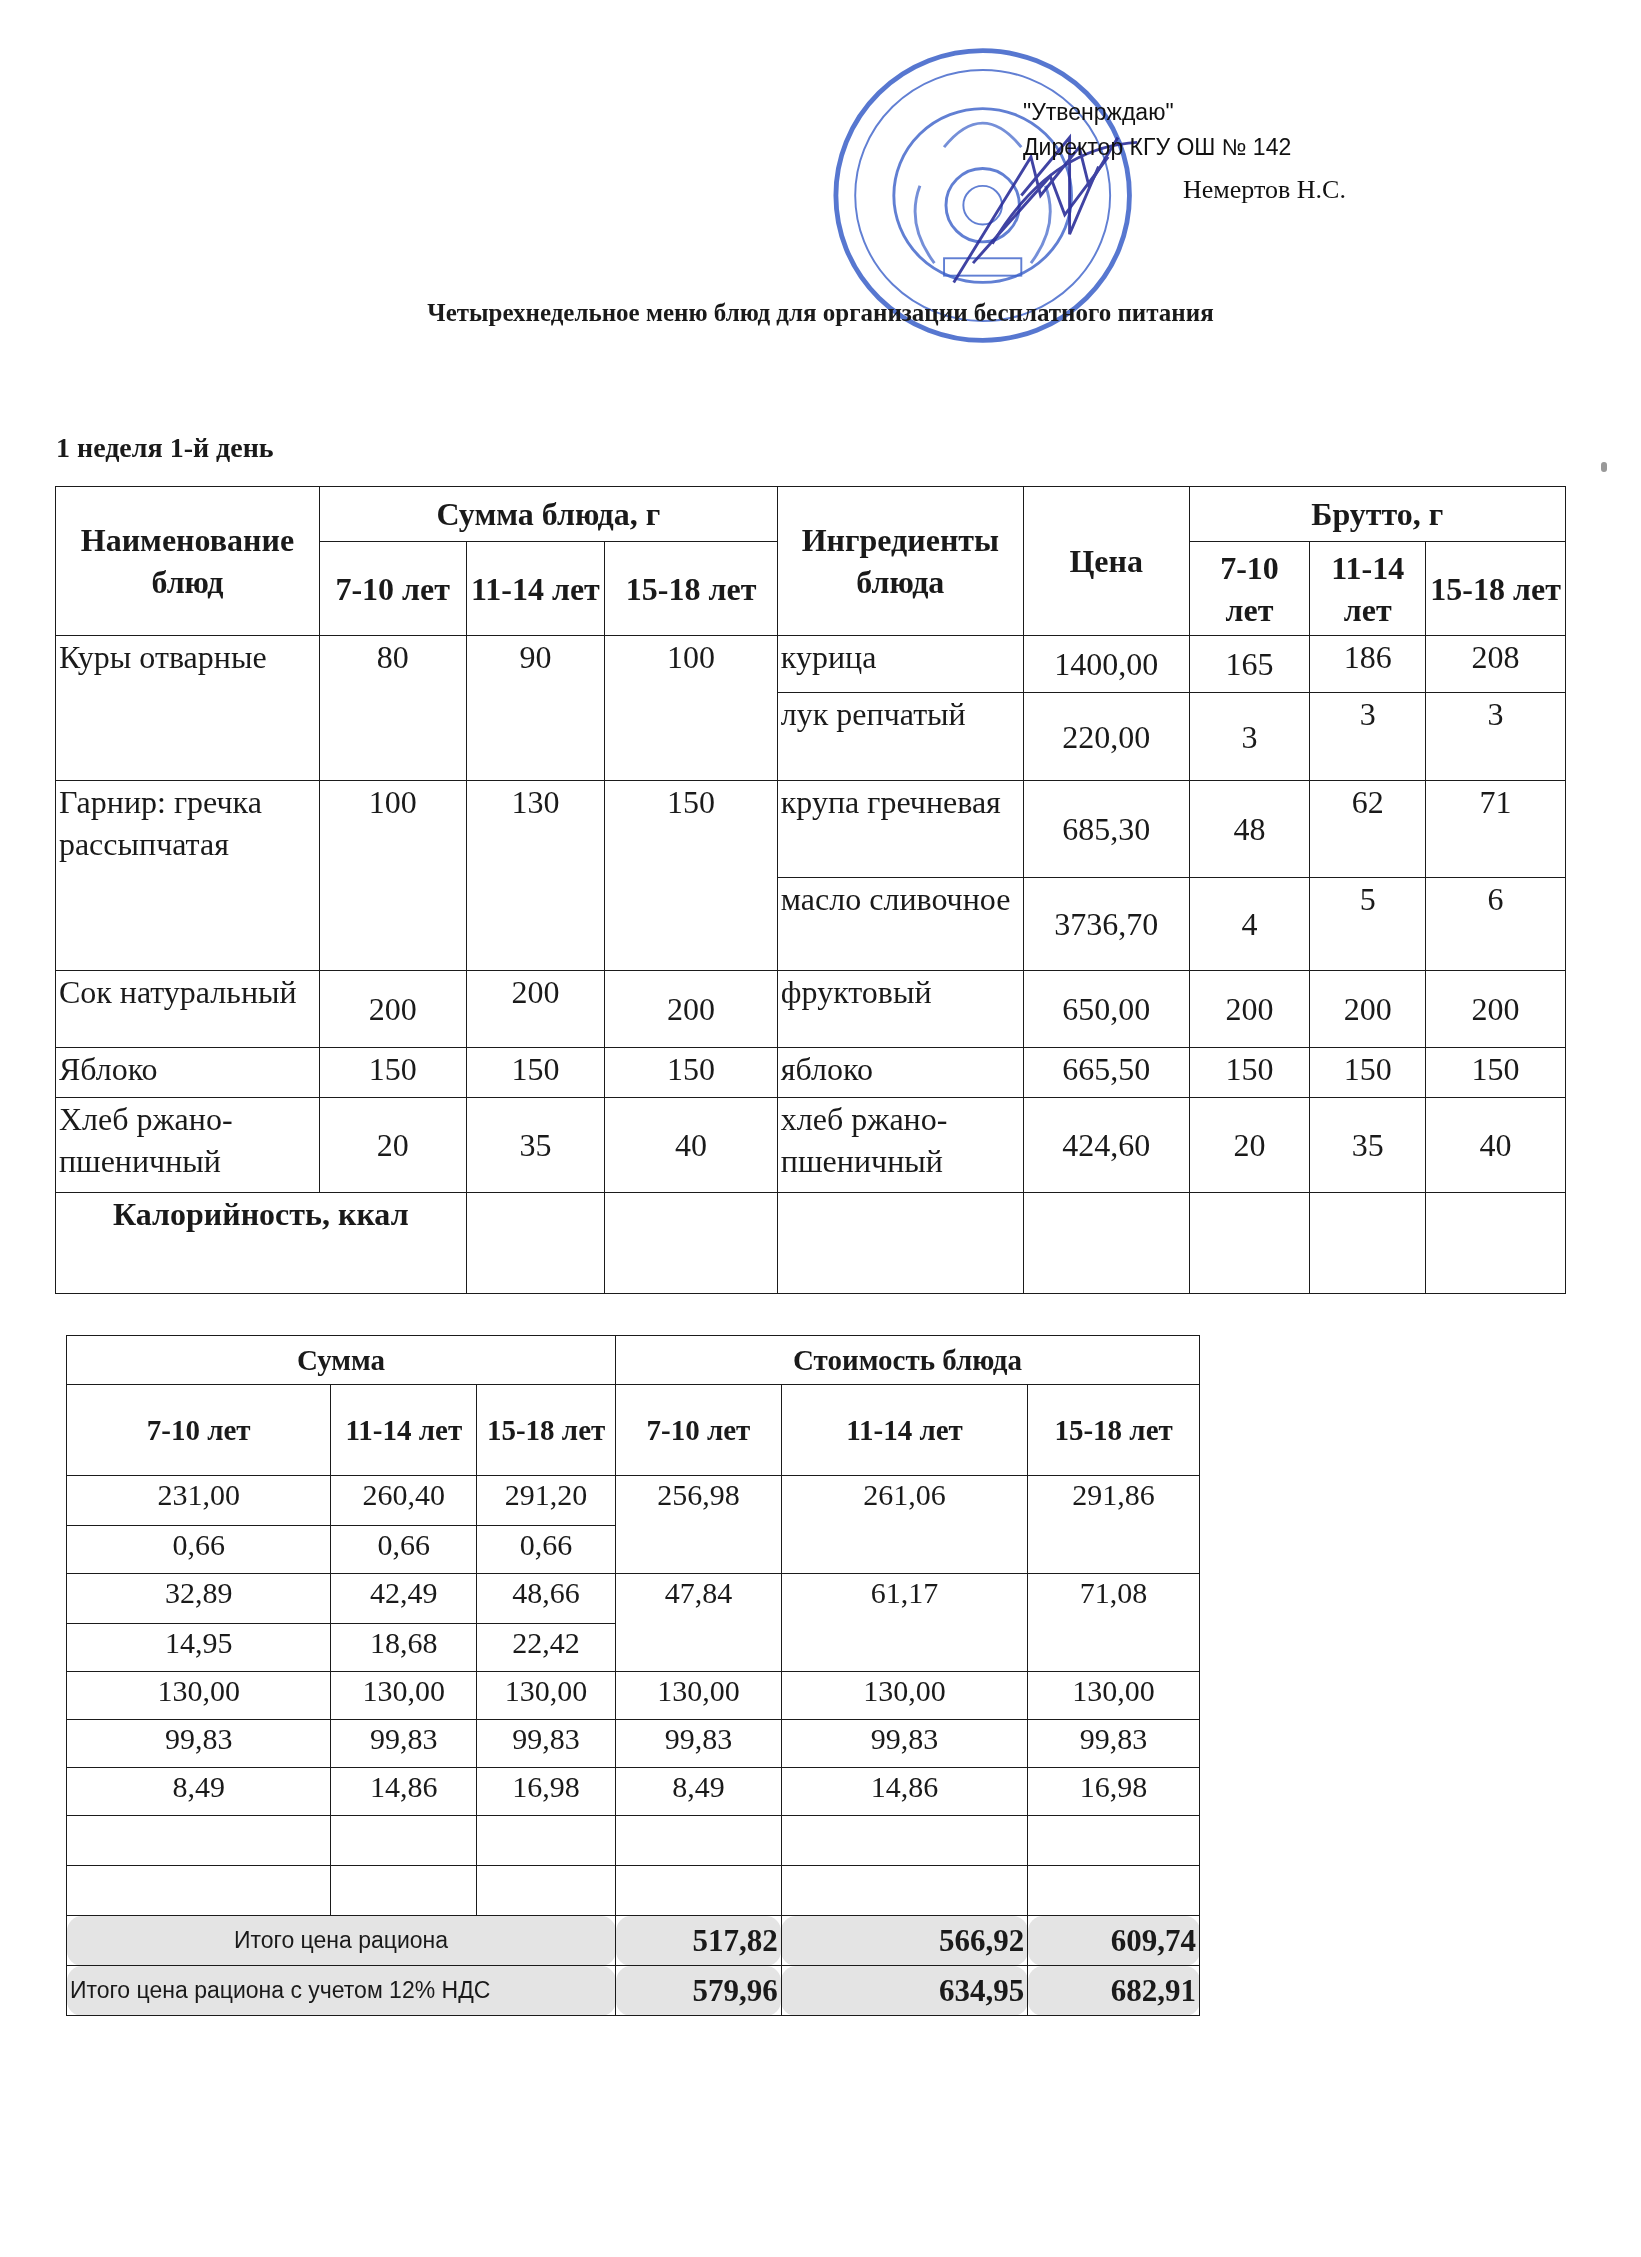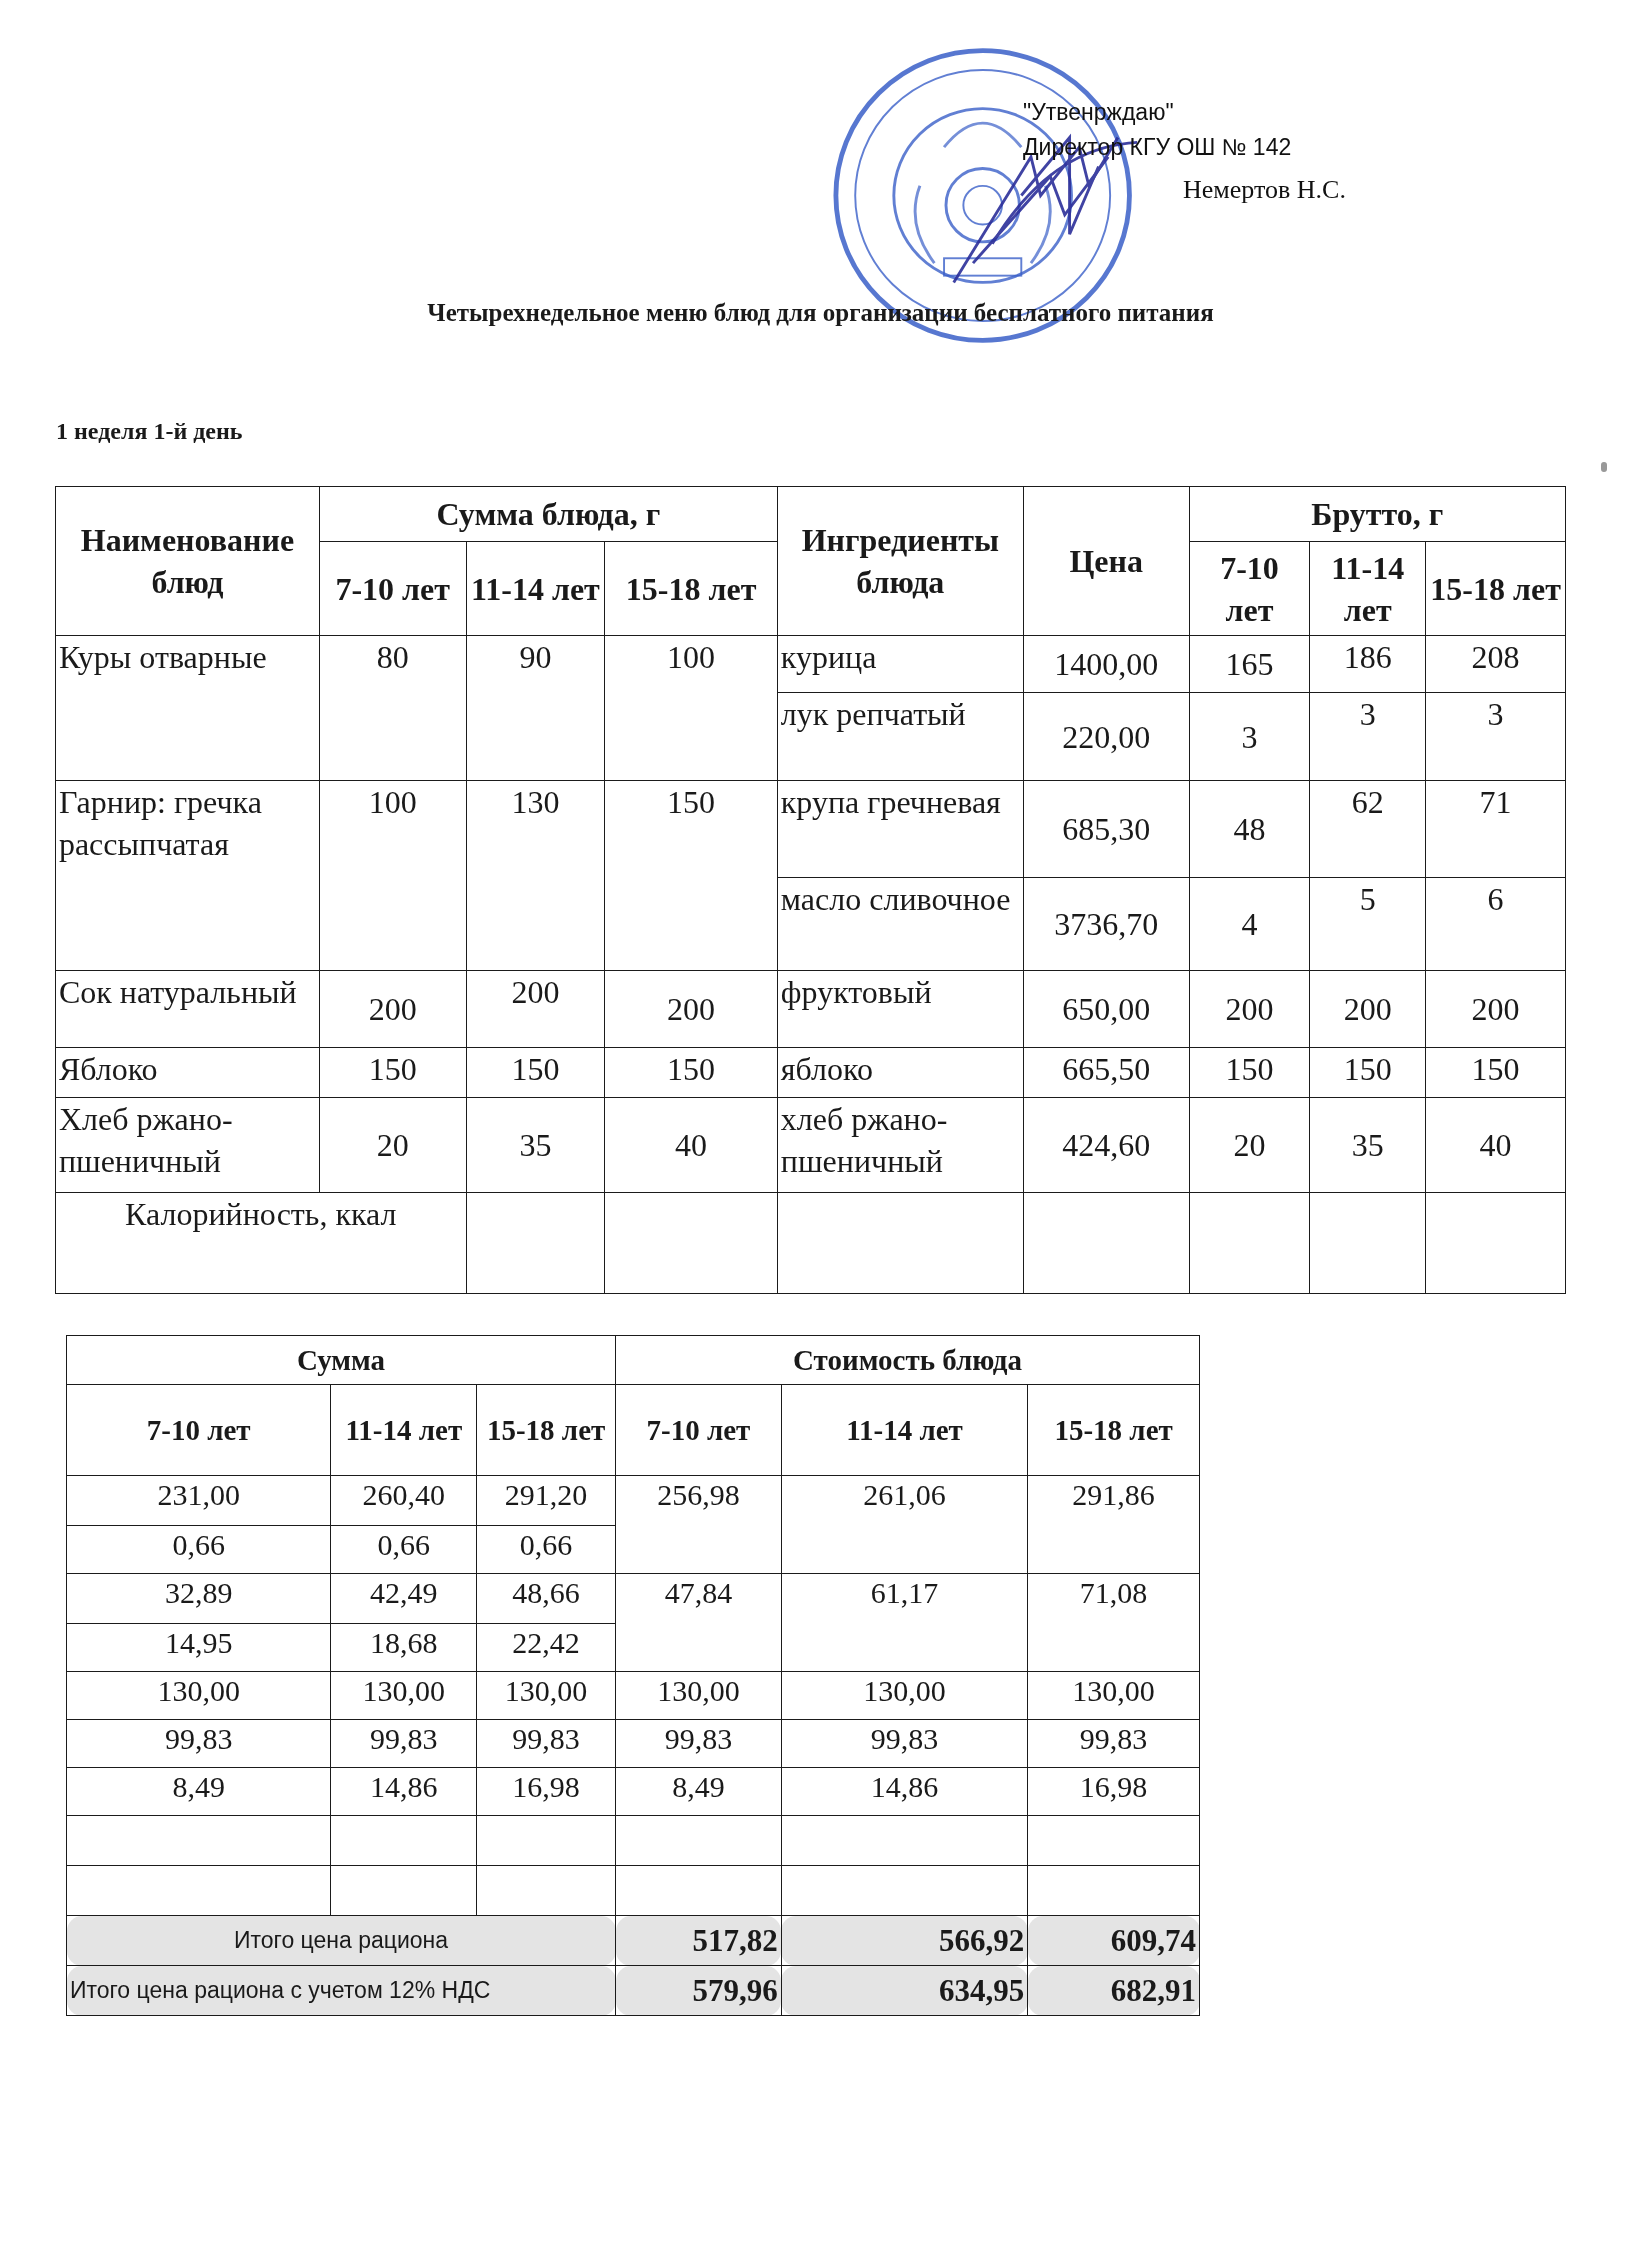--- a/index.html
+++ b/index.html
@@ -5,21 +5,21 @@
   html,body{margin:0;padding:0;background:#ffffff;}
   body{width:1641px;height:2257px;position:relative;overflow:hidden;font-family:"Liberation Serif",serif;color:#1a1a1a;}
   .abs{position:absolute;}
   
   .stamp{left:828px;top:41px;width:319px;height:309px;}
   .approve{left:1023px;top:98px;font-family:"Liberation Sans",sans-serif;font-size:23px;line-height:29px;color:#111;}
   .approve .l1{position:absolute;left:0;top:0;white-space:nowrap;}
   .approve .l2{position:absolute;left:0;top:35px;white-space:nowrap;}
   .approve .l3{position:absolute;left:160px;top:77px;white-space:nowrap;font-family:"Liberation Serif",serif;font-size:26px;}
   .title{left:0;width:1641px;text-align:center;font-weight:bold;font-size:25px;top:292px;line-height:42px;}
-  .dayline{left:56px;top:418px;font-weight:bold;font-size:24px;}
+  .dayline{left:56px;top:432px;font-weight:bold;font-size:28px;}
   
   table{border-collapse:collapse;position:absolute;padding-left:26px;}
   td,th{border:1.9px solid #1b1b1b;padding:0 2.9px;font-size:32px;}
   th{font-weight:bold;text-align:center;line-height:42px;}
   .top{left:55px;top:486px;width:1511px;}
   .top td{vertical-align:top;line-height:42px;}
   .c{text-align:center;}
   .mid{vertical-align:middle !important;}
   .bottom{left:66px;top:1335px;width:1134px;}
   .bottom th{font-size:29px;line-height:41px;}
@@ -165,21 +165,21 @@
     <td class="c mid">35</td>
     <td class="c mid">40</td>
     <td>хлеб ржано-пшеничный</td>
     <td class="c mid">424,60</td>
     <td class="c mid">20</td>
     <td class="c mid">35</td>
     <td class="c mid">40</td>
   </tr>
 
   <tr style="height:101px">
-    <td colspan="2" class="c" style="font-weight:normal;">Калорийность, ккал</td>
+    <td colspan="2" class="c" style="font-weight:bold;">Калорийность, ккал</td>
     <td></td>
     <td></td>
     <td></td>
     <td></td>
     <td></td>
     <td></td>
     <td></td>
   </tr>
 </tbody>
   </table>

